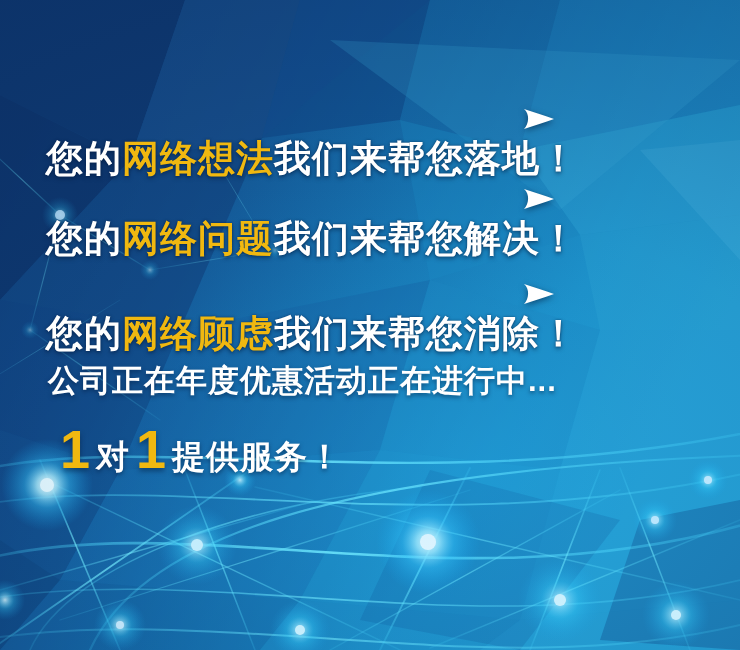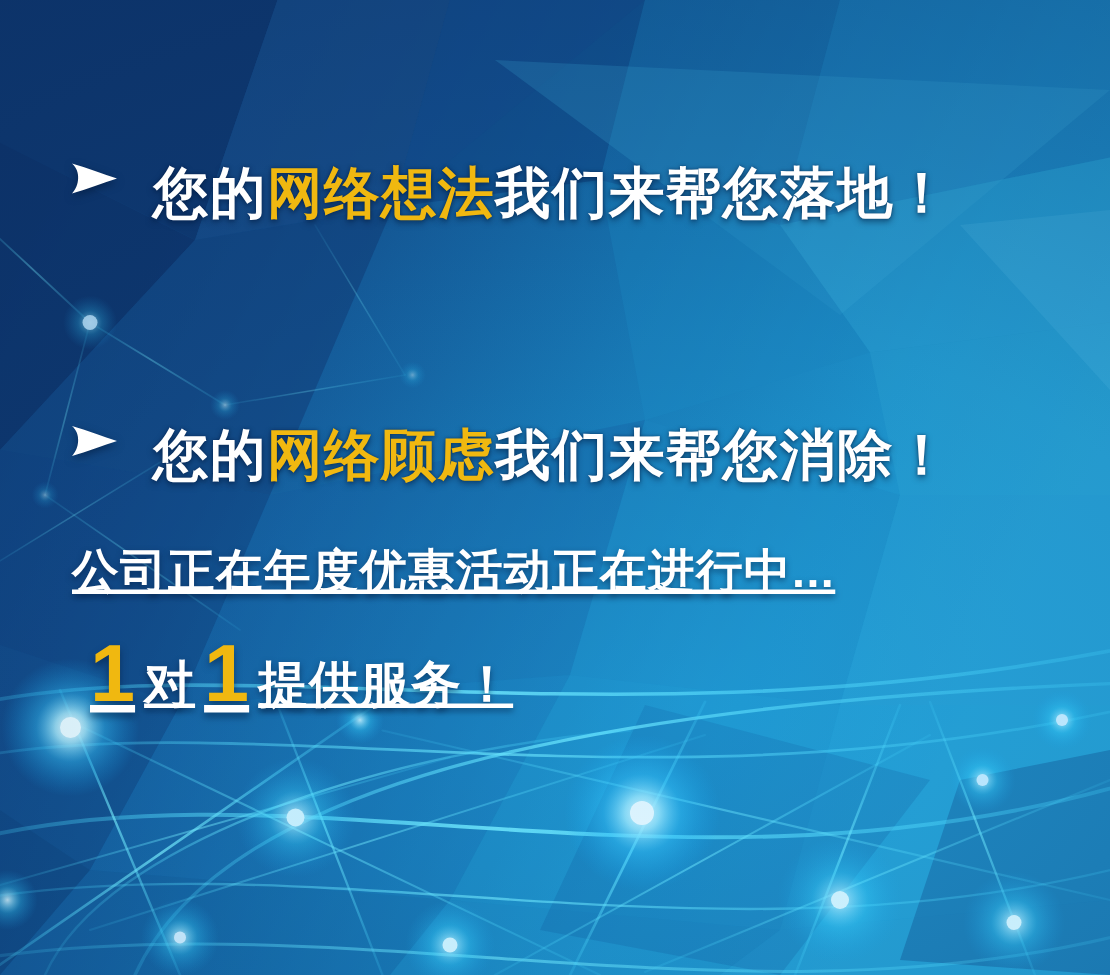--- a/index.html
+++ b/index.html
@@ -23,41 +23,40 @@
   .vignette{
     position:absolute;inset:0;
     background:radial-gradient(120% 90% at 62% 72%, rgba(40,190,255,.22) 0%, rgba(20,120,190,.06) 42%, rgba(8,40,90,.30) 100%);
     pointer-events:none;
   }
 
   
   .content{position:absolute;inset:0;}
 
   .bullet-row{
-    position:absolute;left:46px;display:flex;align-items:flex-start;height:56px;
+    position:absolute;left:46px;display:flex;align-items:flex-end;height:56px;flex-direction:column;
   }
   .bullet-row:nth-of-type(1){top:104px;}
   .arrow-icon{
     display:inline-block;width:34px;height:30px;margin-right:22px;flex:0 0 auto;
     filter:drop-shadow(0 2px 3px rgba(0,20,50,.55));
   }
   .arrow-icon svg{display:block;}
 
   .line-text{
     font-size:37px;font-weight:bold;letter-spacing:1px;white-space:nowrap;
     color:#ffffff;
     text-shadow:0 2px 4px rgba(0,25,60,.55), 0 0 2px rgba(0,20,55,.5);
   }
   .hl{color:#f0b810;}
 
   .sub-line{
     position:absolute;left:48px;white-space:nowrap;
     font-weight:bold;color:#ffffff;
     text-shadow:0 2px 4px rgba(0,25,60,.55);
-    text-decoration:underline;
   }
   .sub1{top:360px;font-size:31px;letter-spacing:1px;}
   .sub2{top:425px;font-size:33px;letter-spacing:1px;display:flex;align-items:baseline;}
   .big-one{
     color:#f0b810;font-size:54px;font-weight:bold;line-height:.9;
     margin:0 6px;letter-spacing:0;
     text-shadow:0 3px 5px rgba(0,25,60,.5);
   }
   .sub2 .seg{display:inline-block;}
   .gapl{margin-left:12px;}
@@ -197,20 +196,28 @@
 
     <div class="bullet-row" style="top:104px">
       <span class="arrow-icon">
         <svg viewBox="0 0 34 30" width="34" height="30">
           <path d="M2 5 C12 8 23 12 32 15 C23 18 12 22 2 25 C7 20 8 10 2 5 Z" fill="#ffffff"></path>
         </svg>
       </span>
       <span class="line-text"><span>您的</span><span class="hl">网络想法</span><span>我们来帮您落地！</span></span>
     </div>
 
+    <div class="bullet-row" style="top:184px">
+      <span class="arrow-icon">
+        <svg viewBox="0 0 34 30" width="34" height="30">
+          <path d="M2 5 C12 8 23 12 32 15 C23 18 12 22 2 25 C7 20 8 10 2 5 Z" fill="#ffffff"></path>
+        </svg>
+      </span>
+      <span class="line-text"><span>您的</span><span class="hl">网络问题</span><span>我们来帮您解决！</span></span>
+    </div>
 
     <div class="bullet-row" style="top:279px">
       <span class="arrow-icon">
         <svg viewBox="0 0 34 30" width="34" height="30">
           <path d="M2 5 C12 8 23 12 32 15 C23 18 12 22 2 25 C7 20 8 10 2 5 Z" fill="#ffffff"></path>
         </svg>
       </span>
       <span class="line-text"><span>您的</span><span class="hl">网络顾虑</span><span>我们来帮您消除！</span></span>
     </div>
 

